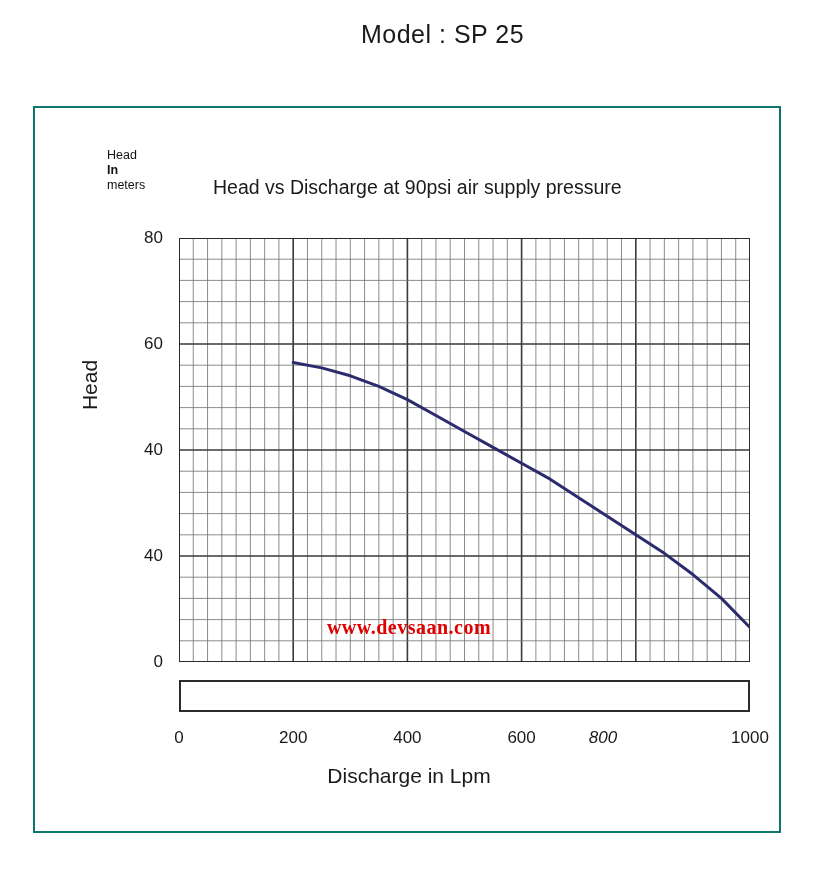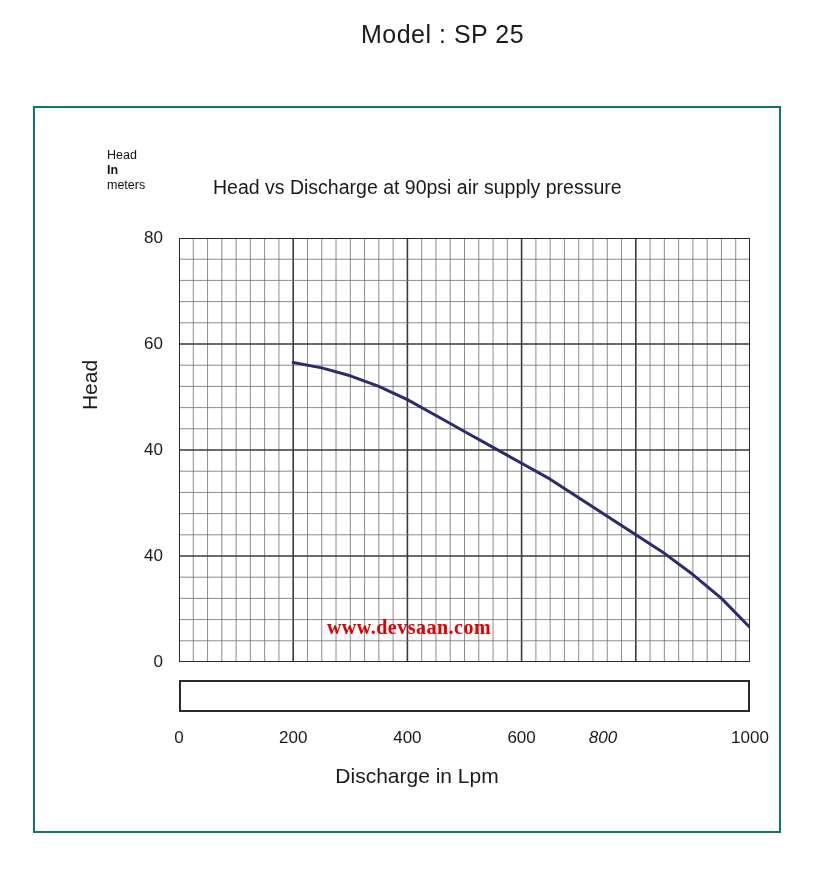--- a/index.html
+++ b/index.html
@@ -118,21 +118,21 @@
     top: 620px;
     width: 60px;
     margin-left: -30px;
     text-align: center;
     font-size: 17px;
     color: #1a1a1a;
   }
 
   #x-axis-label {
     position: absolute;
-    left: 8px;
+    left: 0;
     top: 656px;
     width: 748px;
     text-align: center;
     font-size: 21px;
     color: #1a1a1a;
   }
 
   #watermark {
     position: absolute;
     left: 0;

